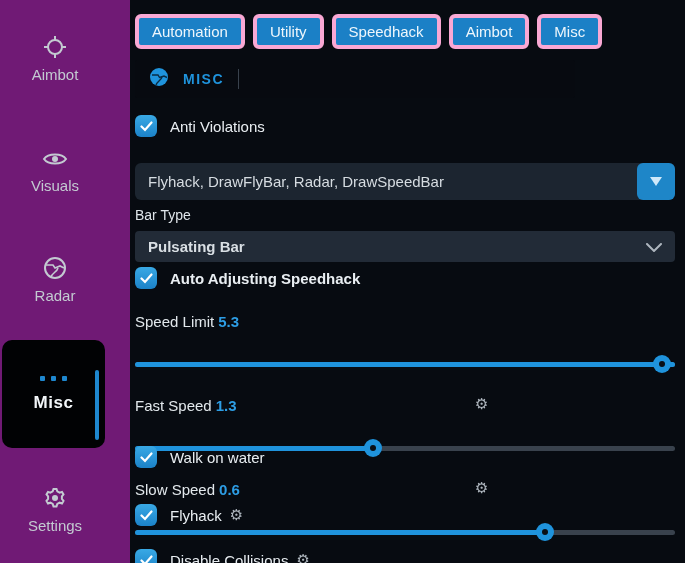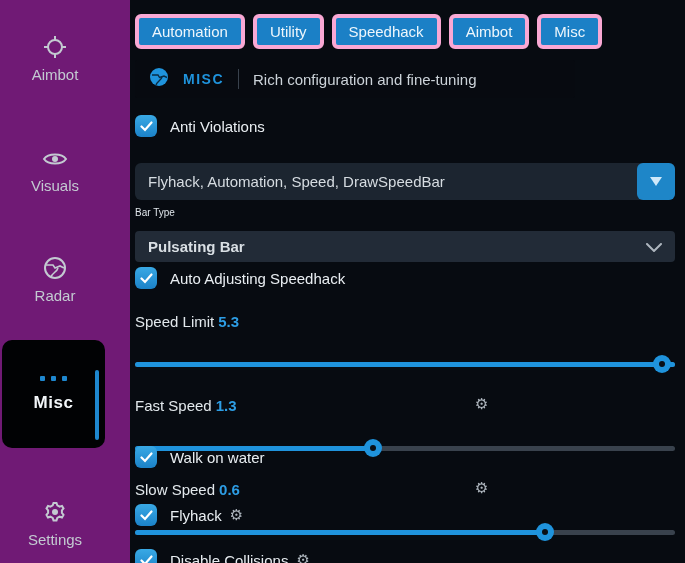--- a/index.html
+++ b/index.html
@@ -64,21 +64,21 @@
   
   .multiselect {
     top:163px; width:540px; height:37px; background:#1c2530; border-radius:6px;
     display:flex; align-items:center; cursor:pointer;
   }
   .ms-value { flex:1; padding:0 13px; font-size:15px; color:#d6dce1; }
   .ms-button {
     width:38px; height:37px; background:#1e86c8; border-radius:6px;
     display:flex; align-items:center; justify-content:center; cursor:pointer; flex:none;
   }
-  .field-label { font-size:10px; color:#dfe5ea; }
+  .field-label { font-size:14px; color:#dfe5ea; }
   .select {
     top:231px; width:540px; height:31px; background:#222b37; border-radius:4px;
     display:flex; align-items:center; justify-content:space-between;
     padding:8px 13px; cursor:pointer;
   }
   .select-value { font-size:15px; font-weight:bold; color:#d9dfe4; }
   
   .slider-label { font-size:15px; color:#e2e8ec; position:relative; width:540px; }
   .slider-label b { color:#2d9de4; margin-left:4px; }
   .gear {
@@ -144,21 +144,21 @@
   <div class="side-active">
     <span class="dots">
         <i></i>
         <i></i>
         <i></i>
       </span>
     <span class="active-label">Misc</span>
     <span class="active-bar"></span>
   </div>
 
-  <div class="side-item" style="top:500px;">
+  <div class="side-item" style="top:486px;">
     <span>
       <svg width="24" height="24" viewBox="0 0 24 24" fill="none" stroke="#c3cad1" stroke-width="2">
         <path d="M10.5 3 h3 l.8 2.4 2.3 1.3 2.4-.8 1.5 2.6 -1.6 1.9 v2.6 l1.6 1.9 -1.5 2.6 -2.4-.8 -2.3 1.3 -.8 2.4 h-3 l-.8-2.4 -2.3-1.3 -2.4.8 -1.5-2.6 1.6-1.9 v-2.6 l-1.6-1.9 1.5-2.6 2.4.8 2.3-1.3 Z"></path>
         <circle cx="12" cy="12" r="3" fill="#c3cad1" stroke="none"></circle>
       </svg>
     </span>
     <span>Settings</span>
   </div>
 </nav>
 
@@ -175,52 +175,51 @@
   <div class="row headerbar">
     <span>
       <svg width="20" height="20" viewBox="0 0 20 20">
         <circle cx="10" cy="10" r="9" fill="#1f94dd"></circle>
         <path d="M3 8 h6 l1.5 2.5 L15 9 l3 1.5" stroke="#0a2c44" stroke-width="1.4" fill="none"></path>
         <path d="M7 18 c1-3.5 5-4.5 6-8" stroke="#0a2c44" stroke-width="1.4" fill="none"></path>
       </svg>
     </span>
     <span class="hdr-title">MISC</span>
     <span class="hdr-divider"></span>
-    <span class="hdr-sub">Rich configuration and fine-tuning</span>
   </div>
 
   <div class="row check-row" style="top:115px;">
     <span class="checkbox">
       <svg width="13" height="11" viewBox="0 0 13 11" fill="none" stroke="#fff" stroke-width="2.2" stroke-linecap="round">
           <path d="M1.5 5.5 L5 9 L11.5 1.5"></path>
         </svg>
     </span>
     <span class="check-label">Anti Violations</span>
   </div>
 
   <div class="row multiselect">
-    <span class="ms-value">Flyhack, Automation, Speed, DrawSpeedBar</span>
+    <span class="ms-value">Flyhack, DrawFlyBar, Radar, DrawSpeedBar</span>
     <span class="ms-button">
       <svg width="14" height="11" viewBox="0 0 14 11">
           <path d="M1 1 h12 L7 10 Z" fill="#cfe9fa"></path>
         </svg>
     </span>
   </div>
 
   <div class="row field-label" style="top:207px;">Bar Type</div>
   <div class="row select">
     <span class="select-value">Pulsating Bar</span>
     <span>
       <svg width="16" height="9" viewBox="0 0 16 9" fill="none" stroke="#aeb6be" stroke-width="2" stroke-linecap="round">
           <path d="M1 1 L8 8 L15 1"></path>
         </svg>
     </span>
   </div>
 
-  <div class="row check-row" style="top:267px;">
+  <div class="row check-row" style="top:267px;font-weight:bold;">
     <span class="checkbox">
       <svg width="13" height="11" viewBox="0 0 13 11" fill="none" stroke="#fff" stroke-width="2.2" stroke-linecap="round">
           <path d="M1.5 5.5 L5 9 L11.5 1.5"></path>
         </svg>
     </span>
     <span class="check-label">Auto Adjusting Speedhack</span>
   </div>
 
   <div class="row slider-label" style="top:313px;">
     <span>Speed Limit</span><b>5.3</b>

